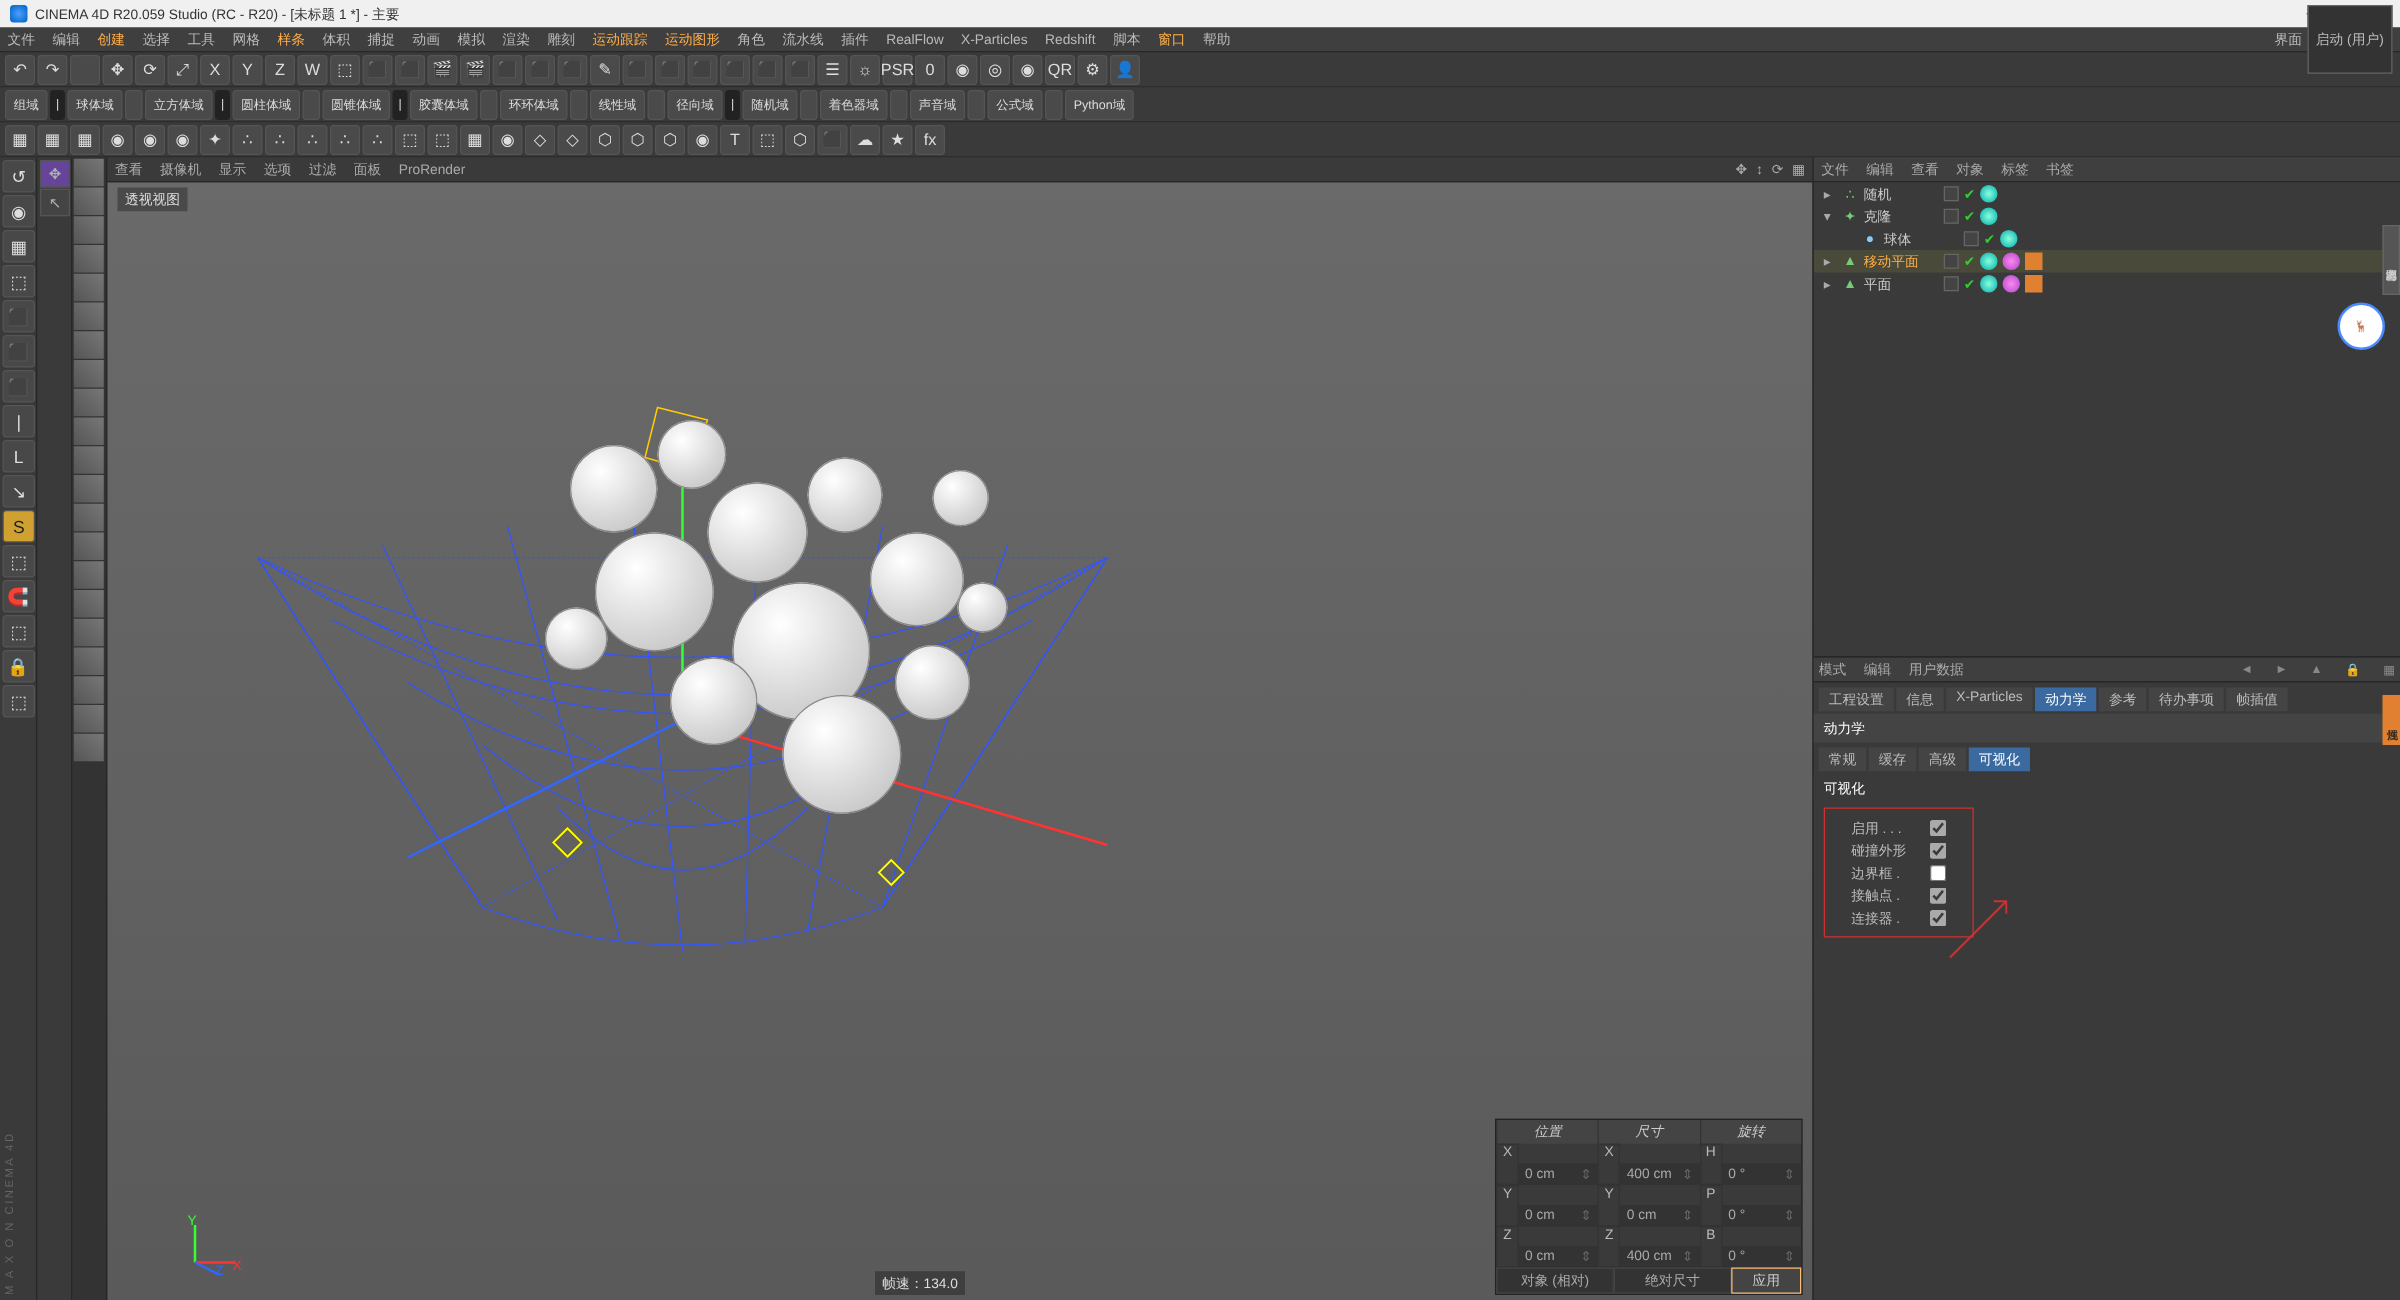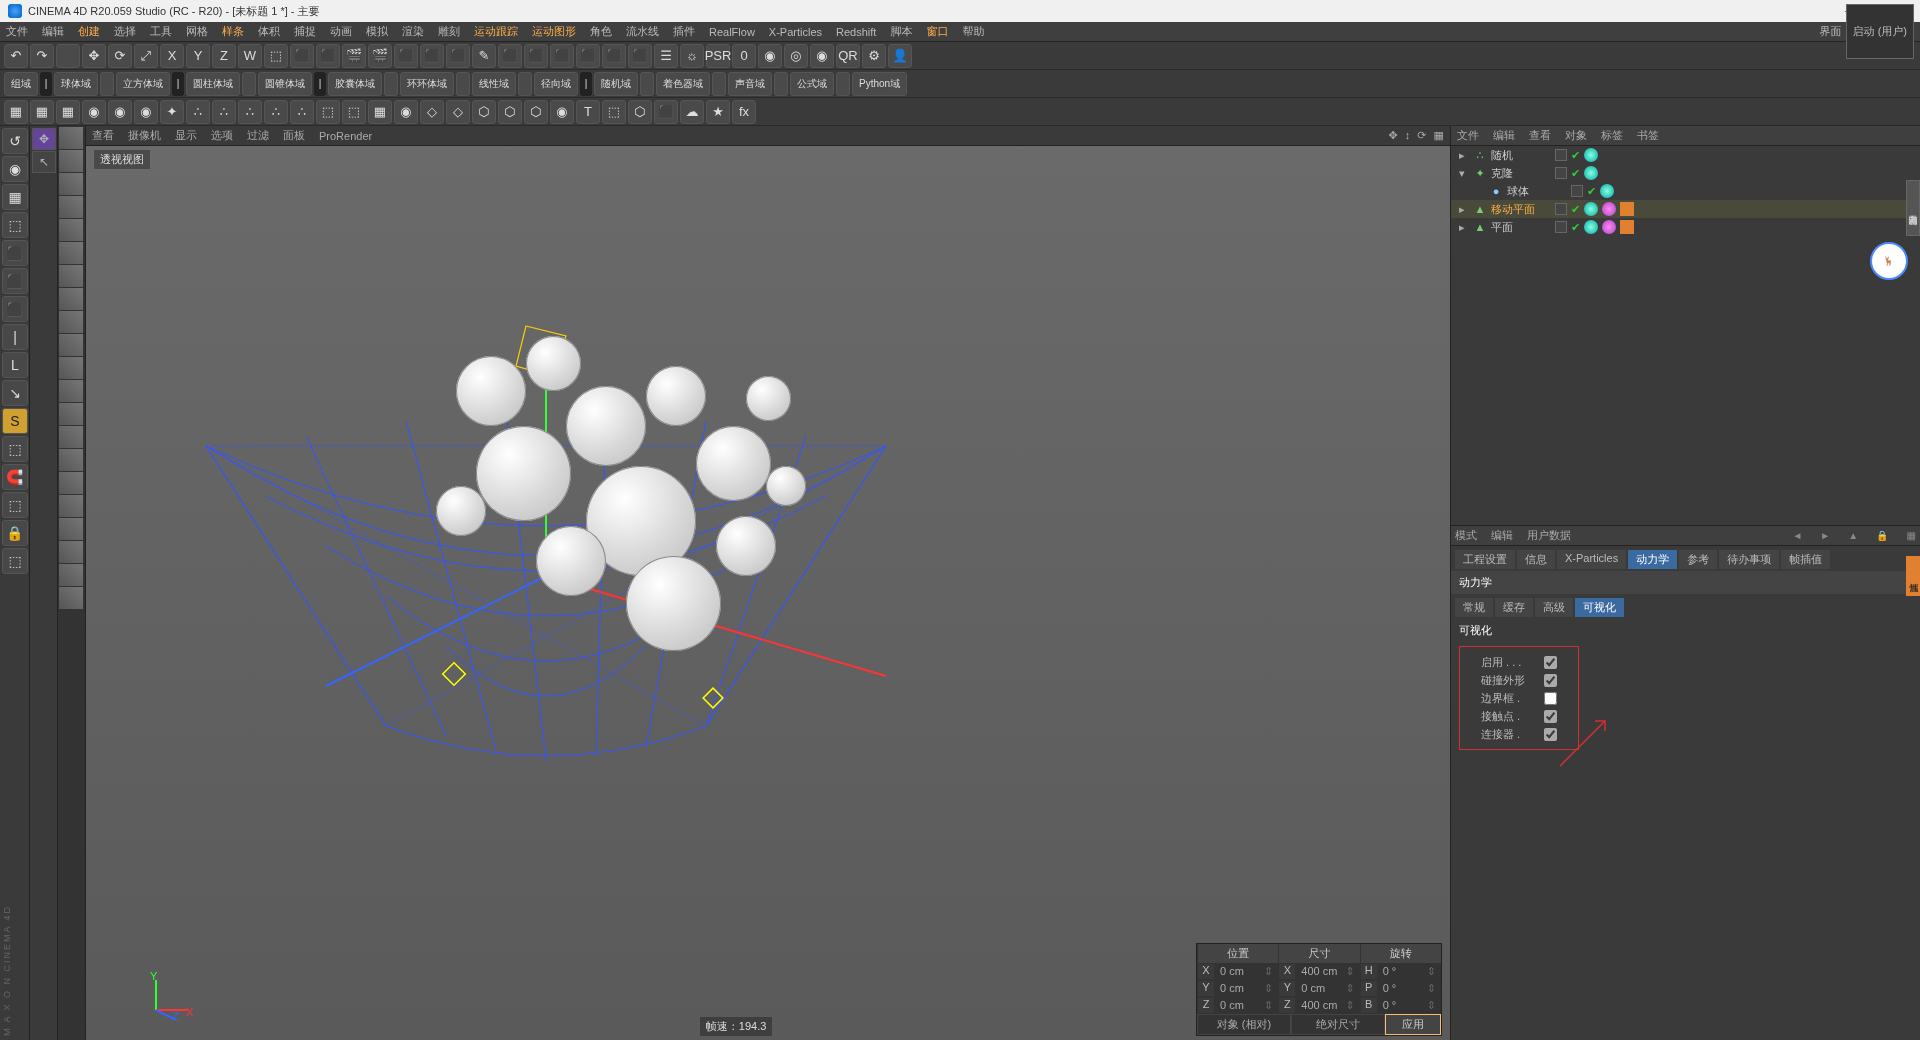--- a/index.html
+++ b/index.html
@@ -80,24 +80,24 @@
 .attr-sub2 .st { padding: 2px 8px; background: #444; color: #bbb; cursor: pointer; }
 .attr-sub2 .st.active { background: #3a6aa0; color: #fff; }
 .attr-group { border: 1px solid #d03030; margin: 4px 8px; padding: 6px 21px; width: 120px; }
 .attr-group .row { display: flex; align-items: center; height: 18px; gap: 4px; }
 .attr-group .row label { flex: 1; color: #bbb; }
 .attr-group input[type=checkbox] { accent-color: #aaa; }
 .red-arrow { position: absolute; right: 310px; top: 590px; width: 60px; height: 60px; }
 
 .coord-panel { position: absolute; right: 478px; bottom: 4px; width: 246px; background: #3a3a3a; border: 1px solid #222; }
 .coord-head { display: flex; background: #444; }
-.coord-head span { flex: 1; text-align: center; padding: 2px 16px; color: #ccc; border-left: 1px solid #333; }
+.coord-head span { flex: 1; text-align: center; padding: 2px 16px; color: #ccc; border-left: 1px solid #333; font-style: italic; }
 .coord-row { display: flex; }
 .coord-row .lbl { width: 18px; text-align: center; color: #bbb; background: #3a3a3a; border: 1px solid #333; }
-.coord-row .val { flex: 1; background: #333; border: 1px solid #333; color: #aaa; padding: 1px 4px; display: flex; }
+.coord-row .val { flex: 1; background: #333; border: 1px solid #333; color: #aaa; padding: 1px 4px; display: flex; margin-top: 16px; }
 .coord-row .val span:first-child { flex: 1; }
 .coord-row .val .spin { color: #666; }
 .coord-foot { display: flex; }
 .coord-foot .sel { flex: 1; background: #333; border: 1px solid #444; padding: 2px 4px; color: #aaa; text-align: center; cursor: pointer; }
 .coord-foot .btn { width: 56px; background: #444; border: 1px solid #fdba74; padding: 2px 4px; color: #ccc; text-align: center; cursor: pointer; }
 
 .side-handle { position: absolute; right: 0; top: 54px; width: 14px; height: 56px; background: #555; border: 1px solid #666; writing-mode: vertical-rl; text-align: center; color: #ccc; font-size: 9px; cursor: pointer; }
 .side-handle2 { position: absolute; right: 0; top: 430px; width: 14px; height: 40px; background: #e08030; writing-mode: vertical-rl; text-align: center; color: #222; font-size: 9px; cursor: pointer; }
 
 .maxon-logo { position: absolute; left: 2px; bottom: 4px; writing-mode: vertical-rl; transform: rotate(180deg); color: #666; font-size: 9px; letter-spacing: 2px; }
@@ -366,21 +366,21 @@
 
       <svg class="axis-helper" viewBox="0 0 48 48">
         <line x1="10" y1="38" x2="10" y2="8" stroke="#3f3" stroke-width="2"></line>
         <line x1="10" y1="38" x2="42" y2="38" stroke="#f33" stroke-width="2"></line>
         <line x1="10" y1="38" x2="30" y2="48" stroke="#36f" stroke-width="2"></line>
         <text x="4" y="8" fill="#3f3" font-size="8">Y</text>
         <text x="40" y="44" fill="#f33" font-size="8">X</text>
         <text x="26" y="48" fill="#36f" font-size="8">Z</text>
       </svg>
 
-      <div class="status-bl">帧速：194.3</div>
+      <div class="status-bl">帧速：134.0</div>
       <div class="status-br">网格间距：100 cm</div>
     </div>
   </div>
 
   <div class="right-panel">
     <div class="objpanel-tabs" id="objtabs">
         <span>文件</span>
         <span>编辑</span>
         <span>查看</span>
         <span>对象</span>

